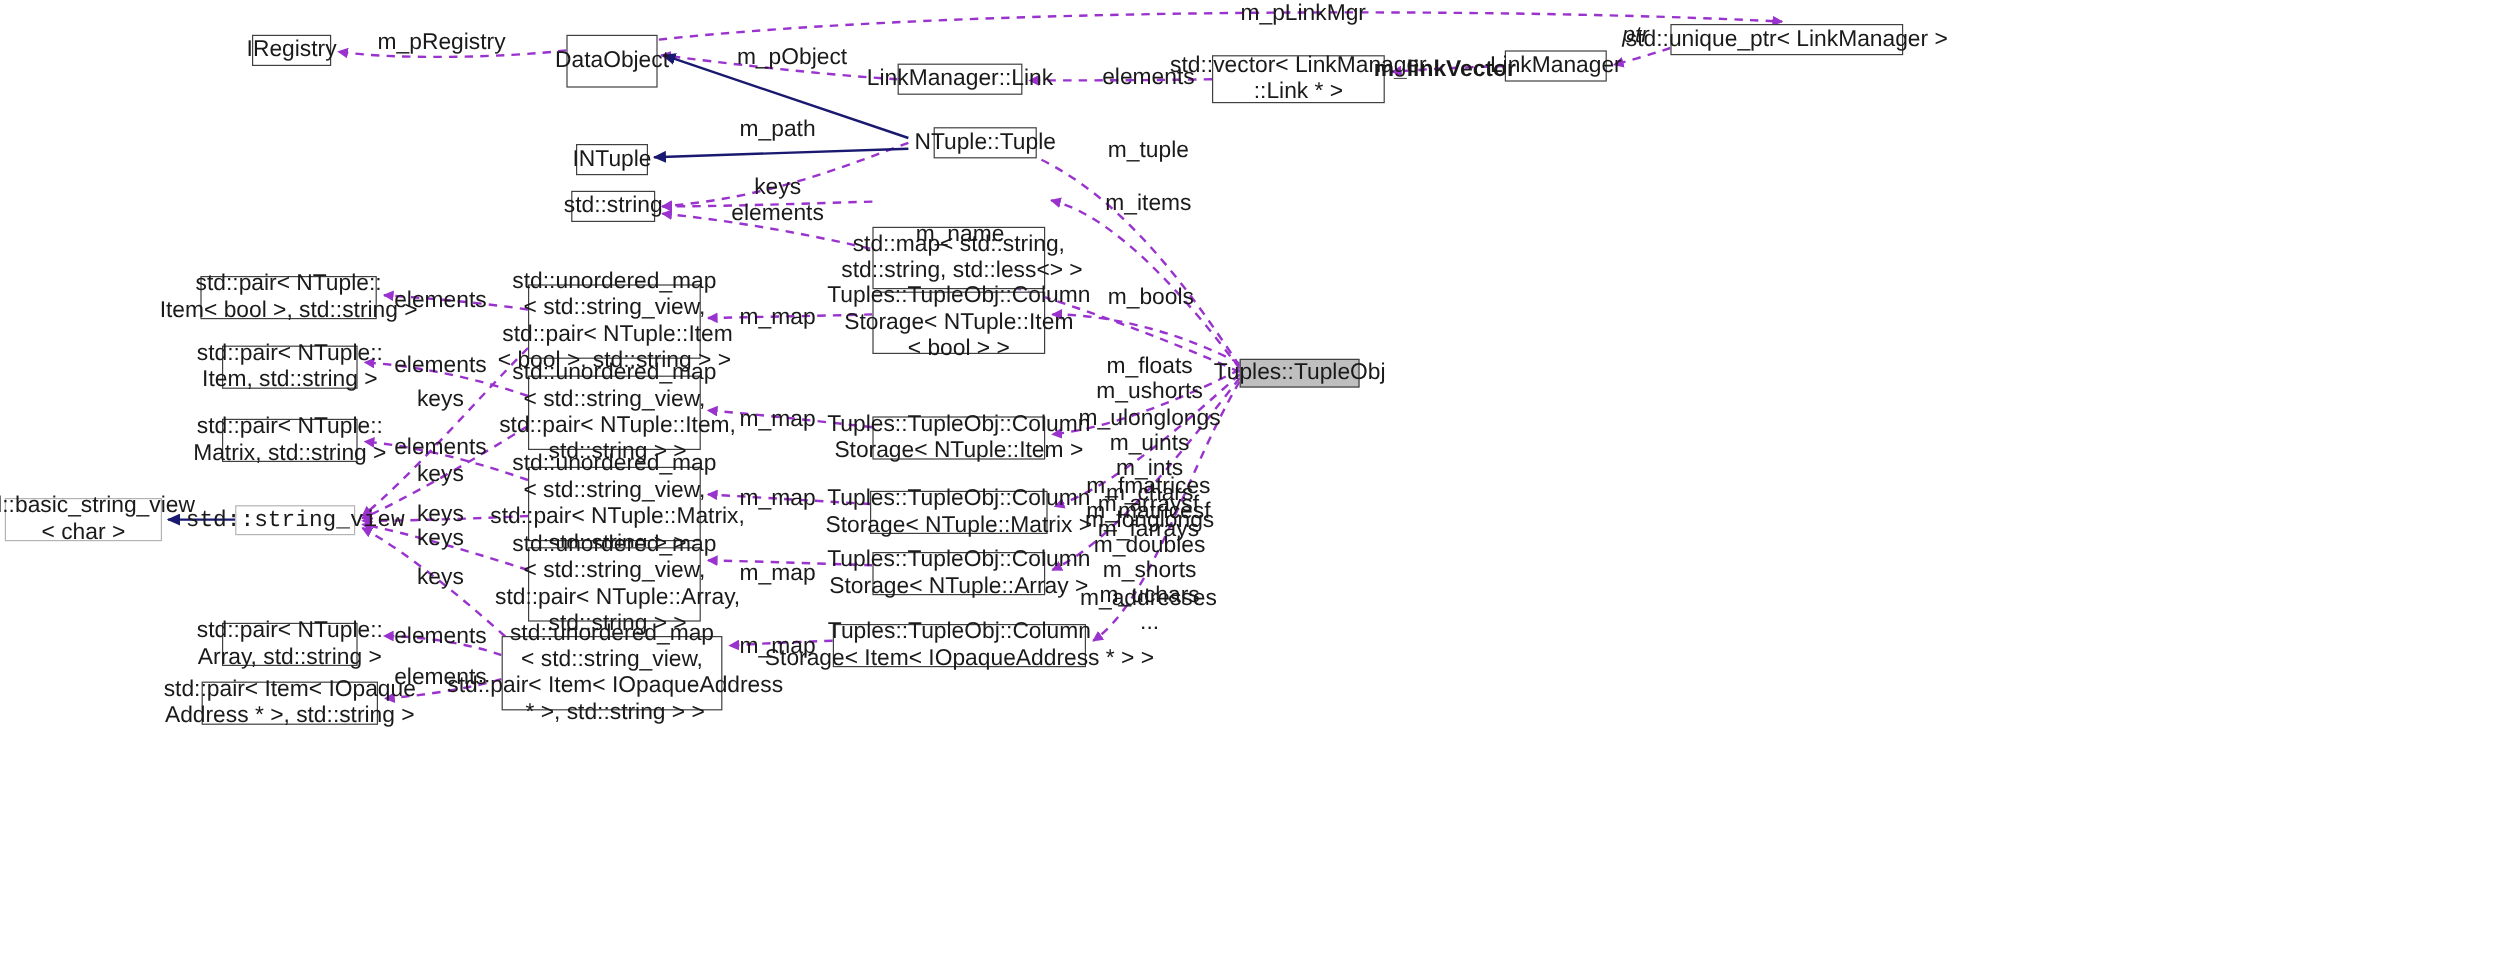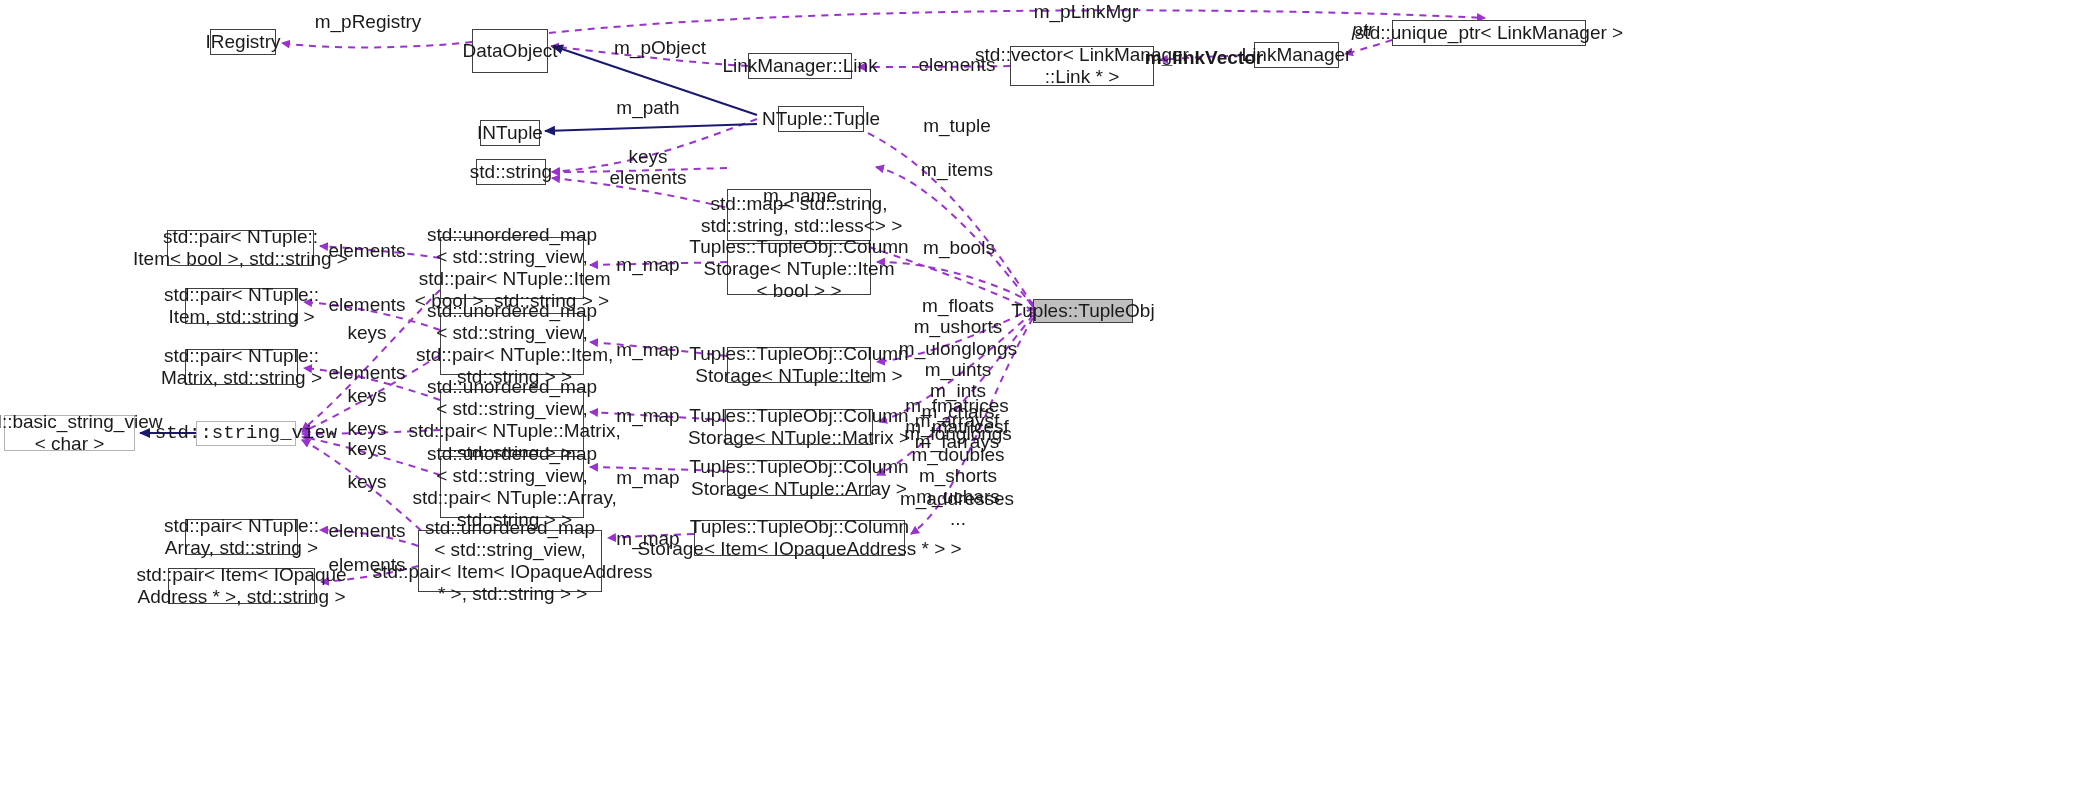--- a/index.html
+++ b/index.html
@@ -164,21 +164,21 @@
 Storage&lt; NTuple::Item &gt;</div>
       <div class="node" style="left: 725px; top: 409px; width: 148px; height: 36px;">Tuples::TupleObj::Column
 Storage&lt; NTuple::Matrix &gt;</div>
       <div class="node" style="left: 727px; top: 460px; width: 144px; height: 36px;">Tuples::TupleObj::Column
 Storage&lt; NTuple::Array &gt;</div>
       <div class="node" style="left: 694px; top: 520px; width: 211px; height: 36px;">Tuples::TupleObj::Column
 Storage&lt; Item&lt; IOpaqueAddress * &gt; &gt;</div>
       <div class="node focus" style="left: 1033px; top: 299px; width: 100px; height: 24px;">Tuples::TupleObj</div>
     </div>
   <div id="labels-group">
-      <div class="edge-label" style="left: 368px; top: 11px; text-align: right;">m_pRegistry</div>
+      <div class="edge-label" style="left: 368px; top: 25px; text-align: right;">m_pRegistry</div>
       <div class="edge-label" style="left: 1086px; top: 1px;">m_pLinkMgr</div>
       <div class="edge-label" style="left: 660px; top: 37px;">m_pObject</div>
       <div class="edge-label" style="left: 957px; top: 54px;">elements</div>
       <div class="edge-label" style="left: 1204px; top: 47px; font-weight: bold;">m_linkVector</div>
       <div class="edge-label" style="left: 1363px; top: 19px; font-style: italic;">ptr</div>
       <div class="edge-label" style="left: 648px; top: 97px;">m_path</div>
       <div class="edge-label" style="left: 957px; top: 115px;">m_tuple</div>
       <div class="edge-label" style="left: 648px; top: 146px;">keys
 elements</div>
       <div class="edge-label" style="left: 957px; top: 159px;">m_items</div>

